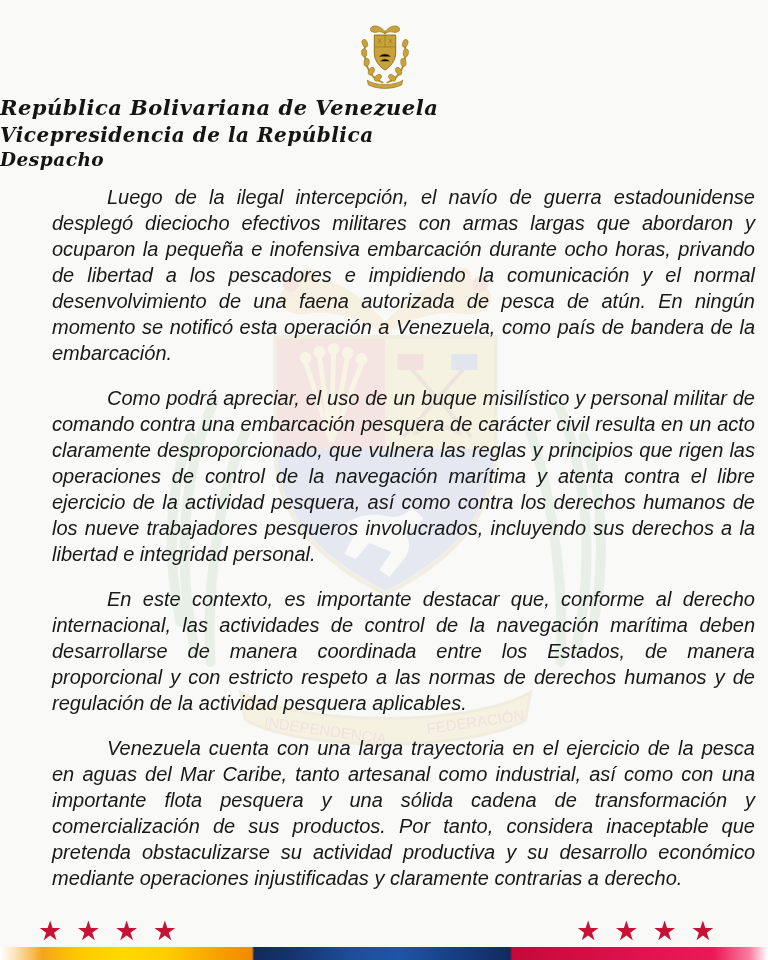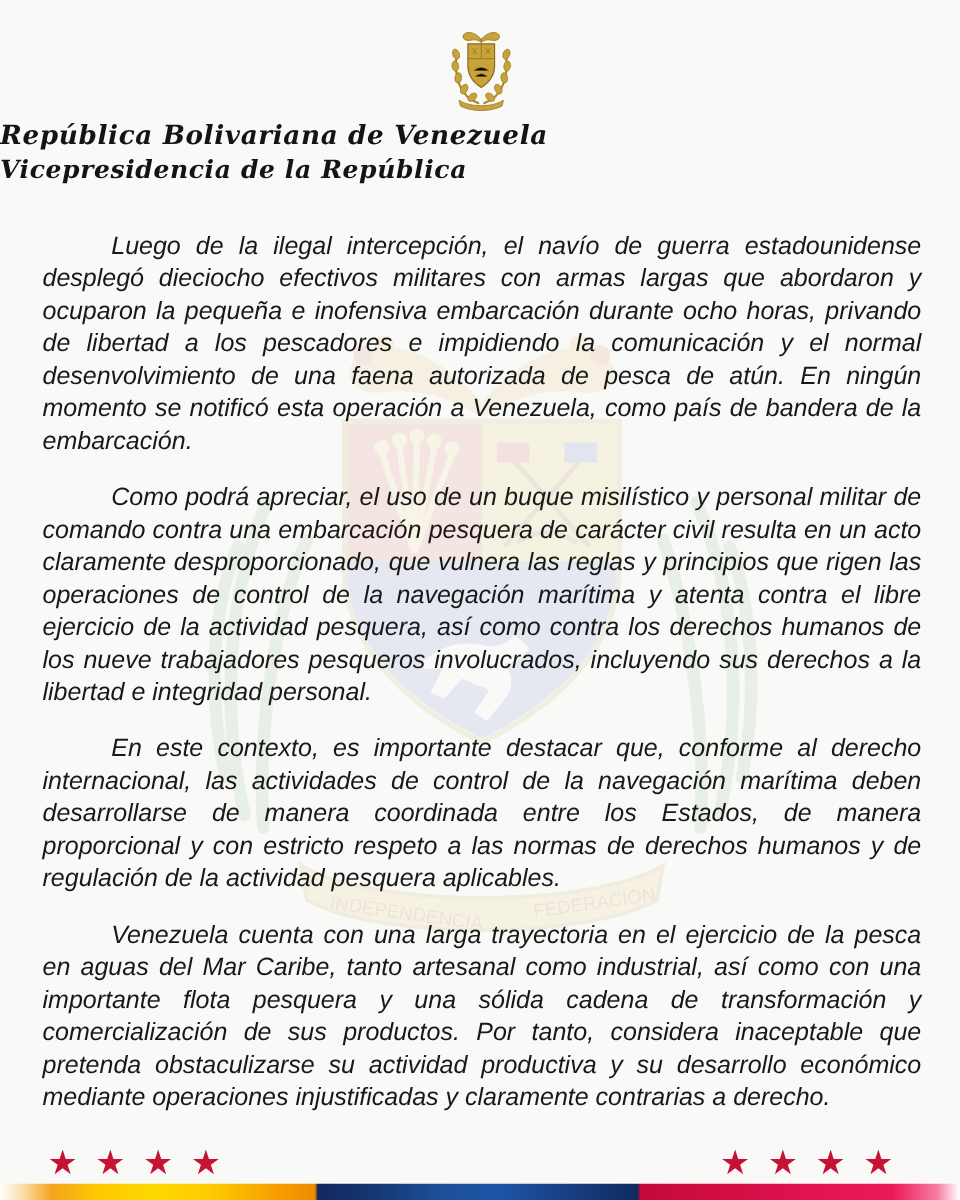--- a/index.html
+++ b/index.html
@@ -24,21 +24,21 @@
     position:absolute;left:0;width:768px;
     font-family:"DejaVu Serif", serif;
     font-style:italic;font-weight:bold;color:#141414;
     letter-spacing:.5px;
   }
   .script-1{top:95px;font-size:21px;}
   .script-2{top:123px;font-size:20px;}
   .script-3{top:149px;font-size:18.5px;}
   
   .letter{
-    position:absolute;left:34px;top:184px;width:703px;
+    position:absolute;left:52px;top:184px;width:703px;
     color:#181818;
     font-style:italic;
     font-size:20px;line-height:26px;
     text-align:justify;
   }
   .letter p{
     margin:0 0 19px 0;
     text-indent:55px;
   }
   
@@ -158,20 +158,21 @@
         <path d="M62,36 L56,28"></path>
       <path d="M40,58 q10,-8 20,0"></path>
         <path d="M42,66 q8,-7 16,0"></path>
     </g>
 
     <path d="M20,98 C34,108 66,108 80,98 L78,106 C62,114 38,114 22,106 Z" fill="#c9a33a" stroke="#8a6d1d" stroke-width="1"></path>
   </svg>
 
   <div class="script-line script-1">República Bolivariana de Venezuela</div>
   <div class="script-line script-2">Vicepresidencia de la República</div>
+  <div class="script-line script-3">Despacho</div>
 
   <div class="letter">
     <p>Luego de la ilegal intercepción, el navío de guerra estadounidense desplegó dieciocho efectivos militares con armas largas que abordaron y ocuparon la pequeña e inofensiva embarcación durante ocho horas, privando de libertad a los pescadores e impidiendo la comunicación y el normal desenvolvimiento de una faena autorizada de pesca de atún. En ningún momento se notificó esta operación a Venezuela, como país de bandera de la embarcación.</p>
     <p>Como podrá apreciar, el uso de un buque misilístico y personal militar de comando contra una embarcación pesquera de carácter civil resulta en un acto claramente desproporcionado, que vulnera las reglas y principios que rigen las operaciones de control de la navegación marítima y atenta contra el libre ejercicio de la actividad pesquera, así como contra los derechos humanos de los nueve trabajadores pesqueros involucrados, incluyendo sus derechos a la libertad e integridad personal.</p>
     <p>En este contexto, es importante destacar que, conforme al derecho internacional, las actividades de control de la navegación marítima deben desarrollarse de manera coordinada entre los Estados, de manera proporcional y con estricto respeto a las normas de derechos humanos y de regulación de la actividad pesquera aplicables.</p>
     <p>Venezuela cuenta con una larga trayectoria en el ejercicio de la pesca en aguas del Mar Caribe, tanto artesanal como industrial, así como con una importante flota pesquera y una sólida cadena de transformación y comercialización de sus productos. Por tanto, considera inaceptable que pretenda obstaculizarse su actividad productiva y su desarrollo económico mediante operaciones injustificadas y claramente contrarias a derecho.</p>
   </div>
 
   <div class="stars stars-left">
     <span class="star">★</span>

